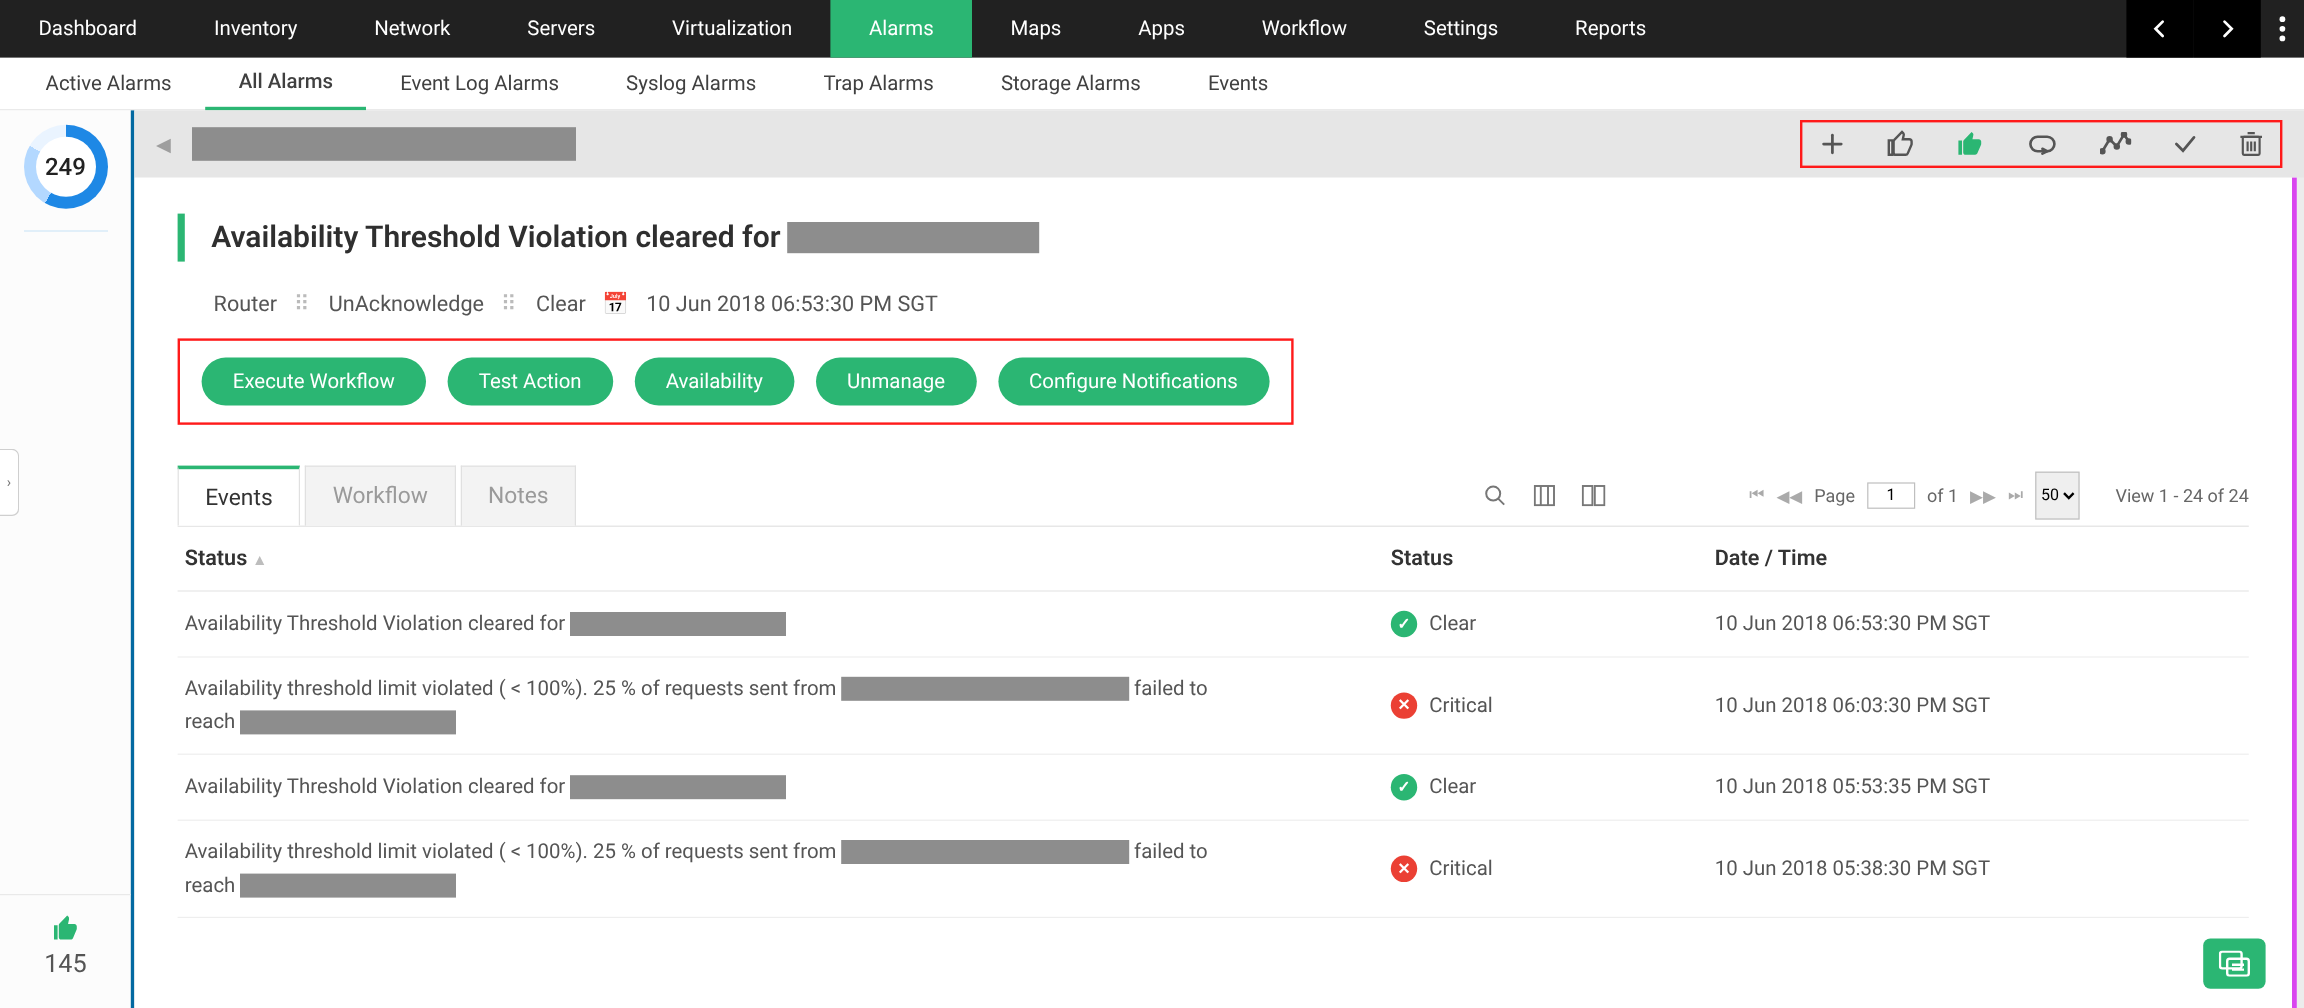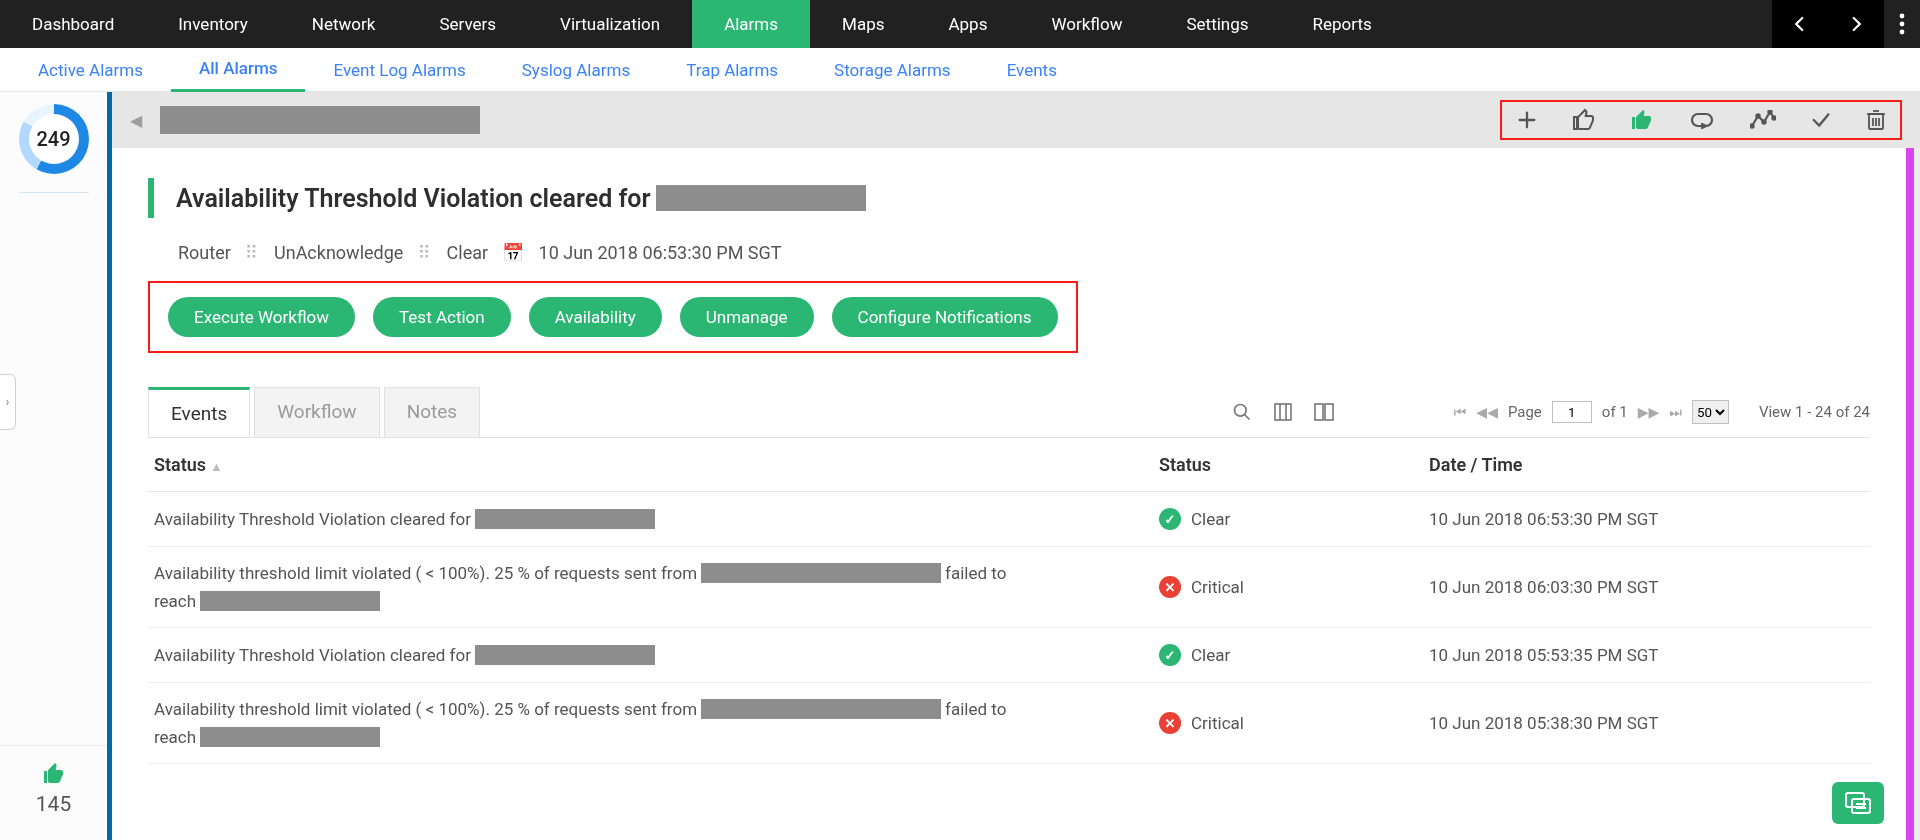--- a/index.html
+++ b/index.html
@@ -8,26 +8,26 @@
   
   .primary-nav { display: flex; align-items: stretch; background: #212121; height: 48px; color: #fff; position: relative; }
   .primary-nav .item { padding: 0 32px; display: flex; align-items: center; font-size: 17px; cursor: pointer; white-space: nowrap; }
   .primary-nav .item.active { background: #2bb673; }
   .primary-nav .spacer { flex: 1; }
   .primary-nav .arrow { width: 56px; height: 48px; display: flex; align-items: center; justify-content: center; background: #000; cursor: pointer; }
   .primary-nav .dots { width: 36px; display:flex; align-items:center; justify-content:center; cursor:pointer; }
 
   
   .secondary-nav { display: flex; align-items: center; background: #fff; height: 44px; border-bottom: 1px solid #e5e5e5; padding: 0 10px; }
-  .secondary-nav .item { padding: 0 28px; height: 44px; display: flex; align-items: center; font-size: 17px; cursor: pointer; color: #3b82f6; }
+  .secondary-nav .item { padding: 0 28px; height: 44px; display: flex; align-items: center; font-size: 17px; cursor: pointer; color: #404040; }
   .secondary-nav .item.active { border-bottom: 3px solid #2bb673; font-weight: 500; }
 
   
   .main { display: flex; height: calc(840px - 48px - 44px); }
-  .sidebar { width: 112px; background: #fcfcfc; border-right: 5px solid #0369a1; padding-top: 12px; display:flex; flex-direction:column; align-items:center; position:relative; }
+  .sidebar { width: 112px; background: #fcfcfc; border-right: 3px solid #0369a1; padding-top: 12px; display:flex; flex-direction:column; align-items:center; position:relative; }
   .donut { width:70px; height:70px; border-radius:50%; display:flex; align-items:center; justify-content:center; font-size:20px; font-weight:500; color:#222; margin-bottom:8px;
            background: conic-gradient(#1e88e5 0 210deg, #b3d8ff 210deg 300deg, #eaf4ff 300deg 360deg); position:relative; }
   .donut:before { content:""; position:absolute; inset:10px; background:#fff; border-radius:50%; }
   .donut span { position:relative; z-index:1; }
   .sb-divider { width:70px; height:1px; background:#d0e6f7; margin:10px 0 18px; }
   .ring { width:60px; height:60px; border-radius:50%; border:3px solid; display:flex; align-items:center; justify-content:center; font-size:19px; color:#333; margin-bottom:28px; cursor:pointer; }
   .ring.red { border-color:#f25c54; }
   .ring.orange { border-color:#f5a623; }
   .ring.yellow { border-color:#f7e463; }
   .ring.purple { border-color:#9b4dca; }
@@ -37,41 +37,41 @@
 
   .content { flex:1; background:#ececec; position:relative; overflow:hidden; }
   .toolbar { height:56px; background:#e6e6e6; display:flex; align-items:center; padding:0 18px; }
   .back-chevron { color:#9e9e9e; font-size:16px; margin-right:18px; cursor:pointer; }
   .title-placeholder { width:320px; height:28px; background:#8d8d8d; }
   .toolbar .grow { flex:1; }
   .icon-strip { display:flex; align-items:center; gap:34px; border:2px solid #ff1a1a; padding:6px 14px; }
   .icon-strip .ic { font-size:22px; color:#555; cursor:pointer; display:flex; align-items:center; }
   .icon-strip .ic.green { color:#2bb673; }
 
-  .panel { background:#fff; margin:0 6px 0 0; padding:30px 36px; height:calc(100% - 56px); position:relative; border-right: 8px solid #d946ef;}
+  .panel { background:#fff; margin:0 6px 0 0; padding:30px 36px; height:calc(100% - 56px); position:relative; border-right: 4px solid #d946ef;}
   .panel-title-row { display:flex; align-items:center; margin-bottom:24px; }
   .panel-title-row .bar { width:6px; height:40px; background:#2bb673; margin-right:22px; }
   .panel-title { font-size:25px; font-weight:600; color:#2f2f2f; display:flex; align-items:center; gap:6px; }
   .panel-title .ph { display:inline-block; width:210px; height:26px; background:#8d8d8d; }
 
   .meta-row { display:flex; align-items:center; gap:14px; font-size:18px; color:#555; margin:0 0 18px 30px; }
   .meta-row .sep { color:#bbb; letter-spacing:2px; }
   .cal-icon { font-size:18px; }
 
   .btn-row { border:2px solid #ff1a1a; display:inline-flex; gap:18px; padding:14px 18px; margin-left:0px; margin-bottom:34px; }
   .pill { background:#2bb673; color:#fff; padding:10px 26px; border-radius:24px; font-size:17px; cursor:pointer; border:none; }
 
   .tab-row { display:flex; align-items:center; border-bottom:1px solid #e2e2e2; }
   .tab-row .tab { padding:12px 22px; font-size:19px; color:#9a9a9a; cursor:pointer; background:#f3f3f3; border:1px solid #e0e0e0; border-bottom:none; margin-right:4px; }
   .tab-row .tab.active { background:#fff; color:#333; border-top:3px solid #2bb673; }
   .tab-row .grow { flex:1; }
   .table-tools { display:flex; align-items:center; gap:22px; color:#777; font-size:18px; }
   .pager { display:flex; align-items:center; gap:10px; font-size:15px; color:#666; }
   .pager input { width:40px; text-align:center; border:1px solid #bfbfbf; height:22px; }
-  .pager select { border:1px solid #bfbfbf; height:24px; }
+  .pager select { border:1px solid #bfbfbf; height:40px; }
   .pager .pgicon { color:#aaa; cursor:pointer; font-size:14px; }
   .viewcount { font-size:15px; color:#666; margin-left:30px; }
 
   .thead { display:flex; padding:16px 6px; font-weight:600; font-size:18px; color:#333; border-bottom:1px solid #e6e6e6; }
   .col-msg { flex: 0 0 1005px; }
   .col-status { flex: 0 0 270px; }
   .col-date { flex: 1; }
   .sort-icon { color:#bdbdbd; font-size:13px; margin-left:4px; }
 
   .trow { display:flex; align-items:center; padding:16px 6px; border-bottom:1px solid #eee; font-size:17px; color:#555; }

